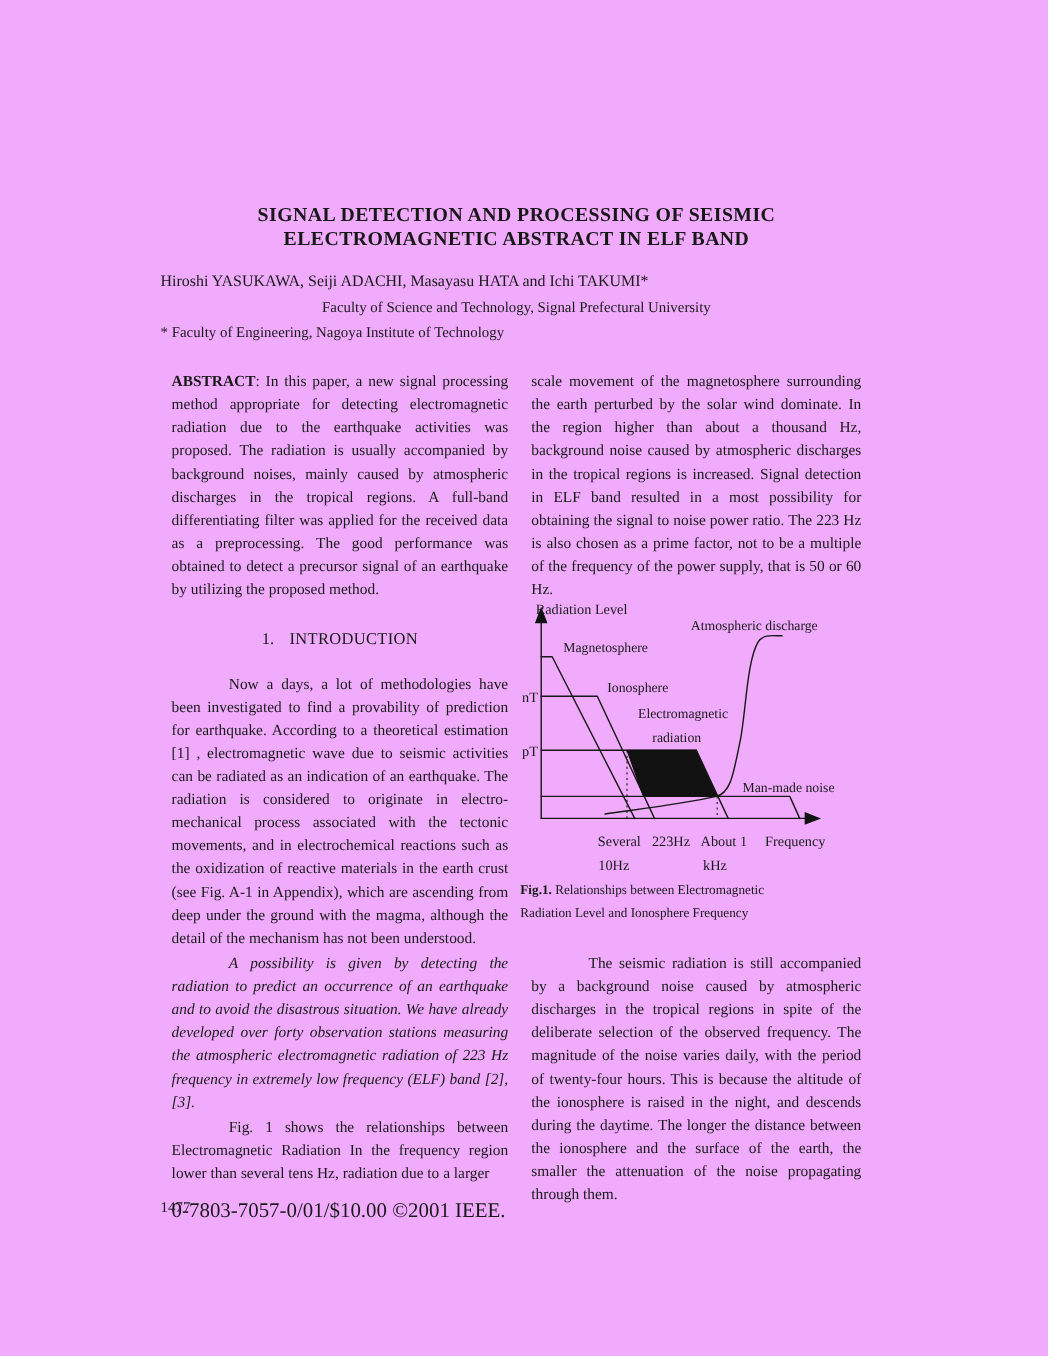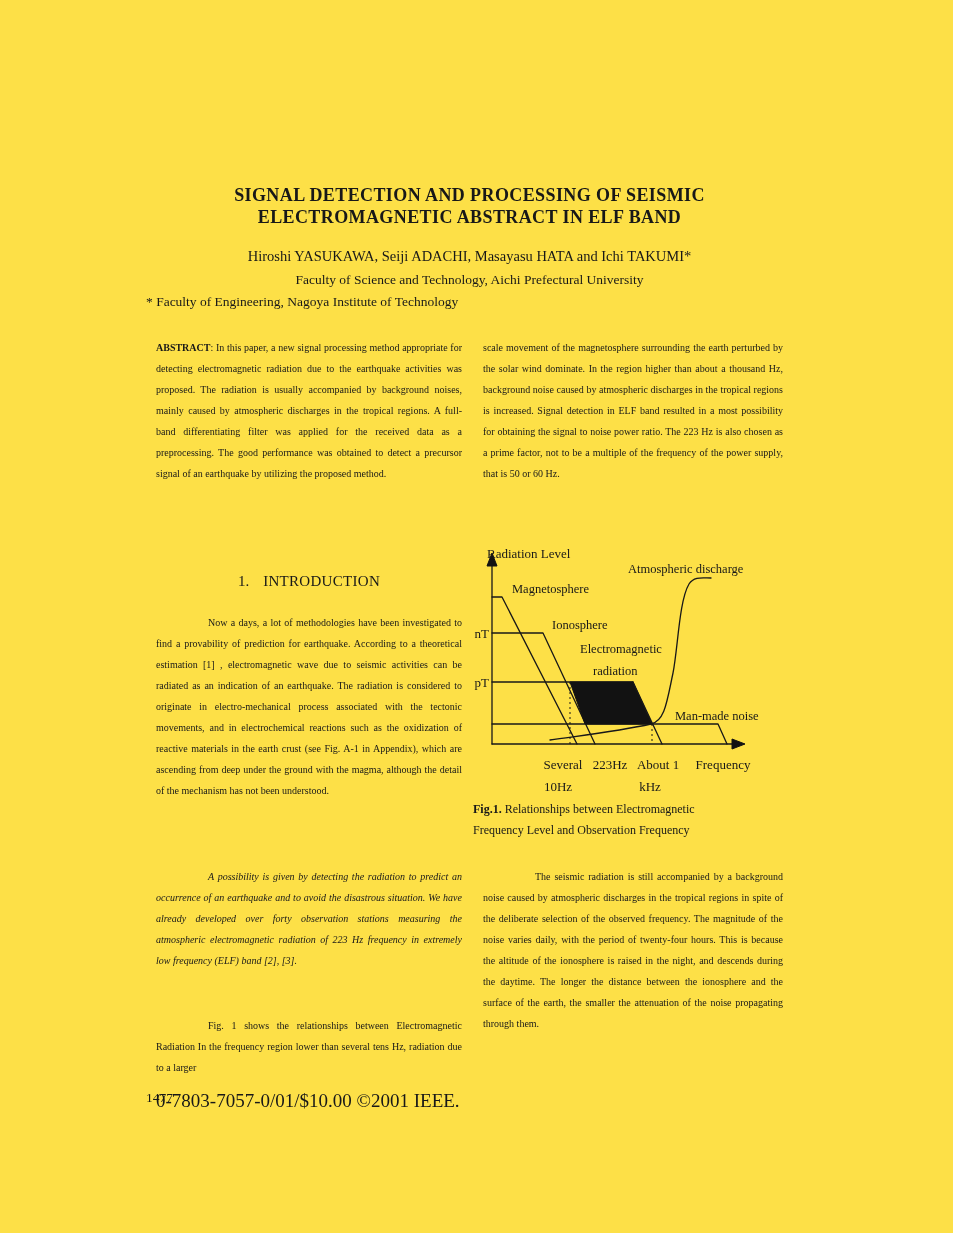--- a/index.html
+++ b/index.html
@@ -1,24 +1,24 @@
 <!DOCTYPE html>
 <html><head>
 <meta charset="utf-8">
 <style>
   html,body{margin:0;padding:0;background:#ffffff;}
-  .page{position:relative;width:953px;height:1233px;background:#fde047;color:#181818;
+  .page{position:relative;width:953px;height:1233px;background:#f0abfc;color:#181818;
         font-family:"Liberation Serif","DejaVu Serif",serif;overflow:hidden;}
   .abs{position:absolute;}
   .title-block{left:146px;top:184px;width:647px;text-align:center;
                font-weight:bold;font-size:18px;line-height:22px;letter-spacing:0.4px;}
-  .authors{left:146px;top:247px;width:647px;text-align:center;font-size:14.5px;line-height:18px;}
+  .authors{left:146px;top:247px;width:647px;font-size:14.5px;line-height:18px;}
   .affil-1{left:146px;top:271px;width:647px;text-align:center;font-size:13.5px;line-height:17px;}
   .affil-2{left:146px;top:293px;width:647px;font-size:13.5px;line-height:17px;}
-  p.block{margin:0;font-size:10px;line-height:21px;text-align:justify;}
+  p.block{margin:0;font-size:14px;line-height:21px;text-align:justify;}
   .colL{left:156px;width:306px;}
   .colR{left:483px;width:300px;}
   .abstract-p{top:337px;}
   .bold{font-weight:bold;}
   .sec-heading{left:156px;top:571px;width:306px;text-align:center;
                font-weight:normal;font-size:15px;line-height:21px;}
   .sec-heading .ht{margin-left:14px;letter-spacing:0.3px;}
   .indent{text-indent:52px;}
   .p-intro-1{top:612px;}
   .p-intro-2{top:866px;font-style:italic;}
@@ -40,21 +40,21 @@
 </head>
 <body>
 
 <div class="page">
 
   <div class="abs title-block">
     <div>SIGNAL DETECTION AND PROCESSING OF SEISMIC</div>
     <div>ELECTROMAGNETIC ABSTRACT IN ELF BAND</div>
   </div>
   <div class="abs authors">Hiroshi YASUKAWA, Seiji ADACHI, Masayasu HATA and Ichi TAKUMI*</div>
-  <div class="abs affil-1">Faculty of Science and Technology, Aichi Prefectural University</div>
+  <div class="abs affil-1">Faculty of Science and Technology, Signal Prefectural University</div>
   <div class="abs affil-2">* Faculty of Engineering, Nagoya Institute of Technology</div>
 
   <p class="abs block colL abstract-p"><span class="bold">ABSTRACT</span><span>: In this paper, a new signal processing method appropriate for detecting electromagnetic radiation due to the earthquake activities was proposed. The radiation is usually accompanied by background noises, mainly caused by atmospheric discharges in the tropical regions. A full-band differentiating filter was applied for the received data as a preprocessing. The good performance was obtained to detect a precursor signal of an earthquake by utilizing the proposed method.</span></p>
 
   <div class="abs sec-heading">
     <span>1.</span><span class="ht">INTRODUCTION</span>
   </div>
 
   <p class="abs block colL indent p-intro-1">Now a days, a lot of methodologies have been investigated to find a provability of prediction for earthquake. According to a theoretical estimation [1] , electromagnetic wave due to seismic activities can be radiated as an indication of an earthquake. The radiation is considered to originate in electro-mechanical process associated with the tectonic movements, and in electrochemical reactions such as the oxidization of reactive materials in the earth crust (see Fig. A-1 in Appendix), which are ascending from deep under the ground with the magma, although the detail of the mechanism has not been understood.</p>
   <p class="abs block colL indent p-intro-2">A possibility is given by detecting the radiation to predict an occurrence of an earthquake and to avoid the disastrous situation. We have already developed over forty observation stations measuring the atmospheric electromagnetic radiation of 223 Hz frequency in extremely low frequency (ELF) band [2], [3].</p>
@@ -101,21 +101,21 @@
       <text x="202" y="177">Man-made noise</text>
       <text x="90" y="226" text-anchor="middle" class="tick">Several</text>
       <text x="85" y="248" text-anchor="middle" class="tick">10Hz</text>
       <text x="137" y="226" text-anchor="middle" class="tick">223Hz</text>
       <text x="185" y="226" text-anchor="middle" class="tick">About 1</text>
       <text x="177" y="248" text-anchor="middle" class="tick">kHz</text>
       <text x="250" y="226" text-anchor="middle" class="tick">Frequency</text>
     </svg>
     <figcaption class="fig-caption">
       <div><span class="bold">Fig.1.</span><span> Relationships between Electromagnetic</span></div>
-      <div>Frequency Level and Observation Frequency</div>
+      <div>Radiation Level and Ionosphere Frequency</div>
     </figcaption>
   </figure>
 
   <p class="abs block colR indent p-right-2">The seismic radiation is still accompanied by a background noise caused by atmospheric discharges in the tropical regions in spite of the deliberate selection of the observed frequency. The magnitude of the noise varies daily, with the period of twenty-four hours. This is because the altitude of the ionosphere is raised in the night, and descends during the daytime. The longer the distance between the ionosphere and the surface of the earth, the smaller the attenuation of the noise propagating through them.</p>
 
   <div class="abs footer-copy">0-7803-7057-0/01/$10.00 ©2001 IEEE.</div>
   <div class="abs footer-page">1477</div>
 
 </div>
 

